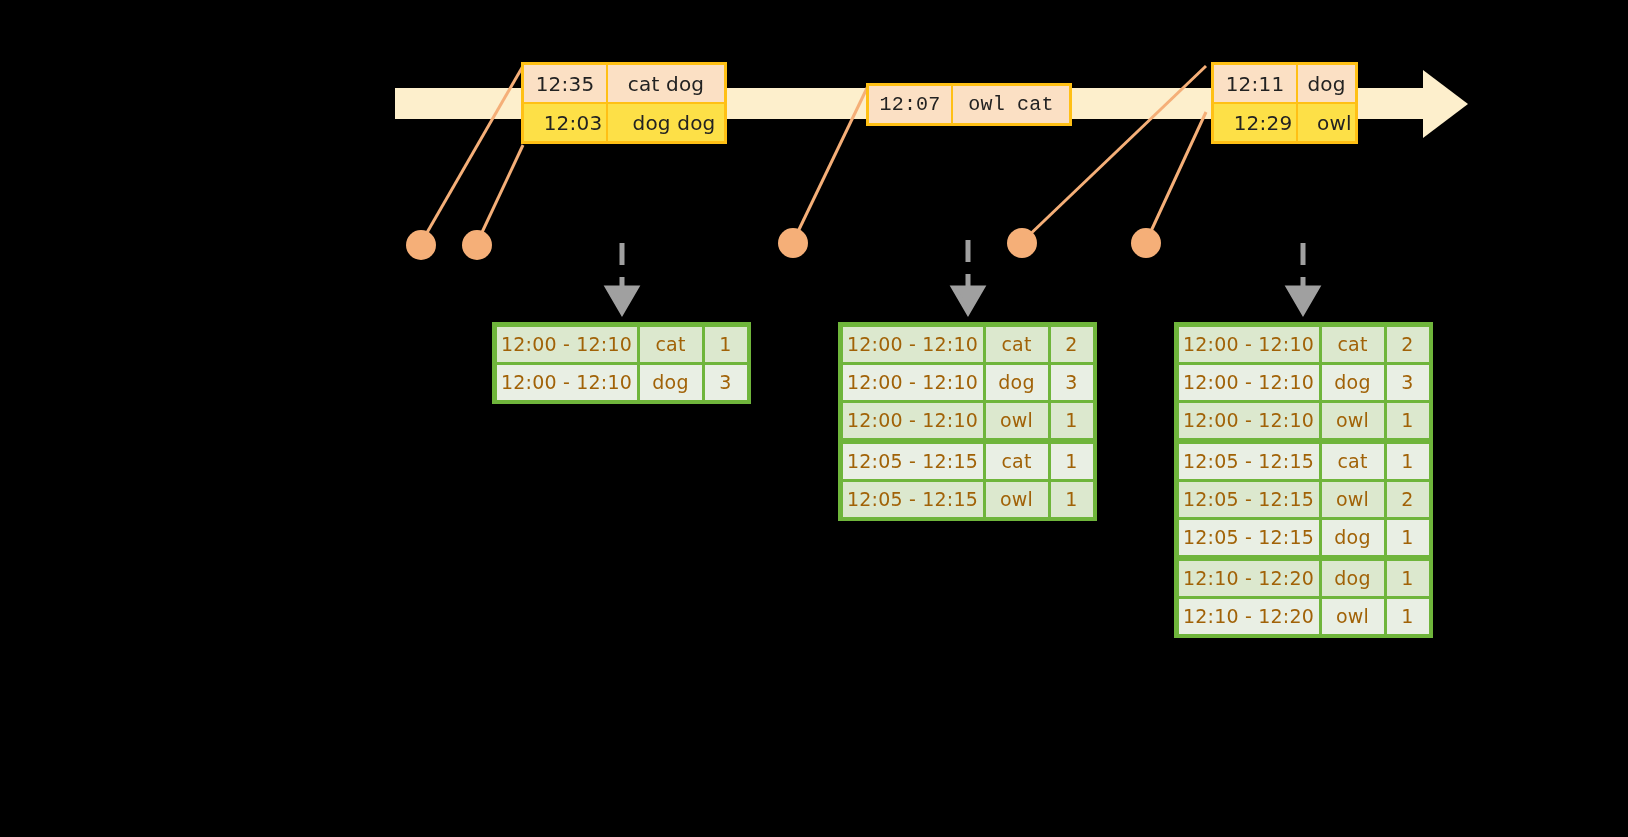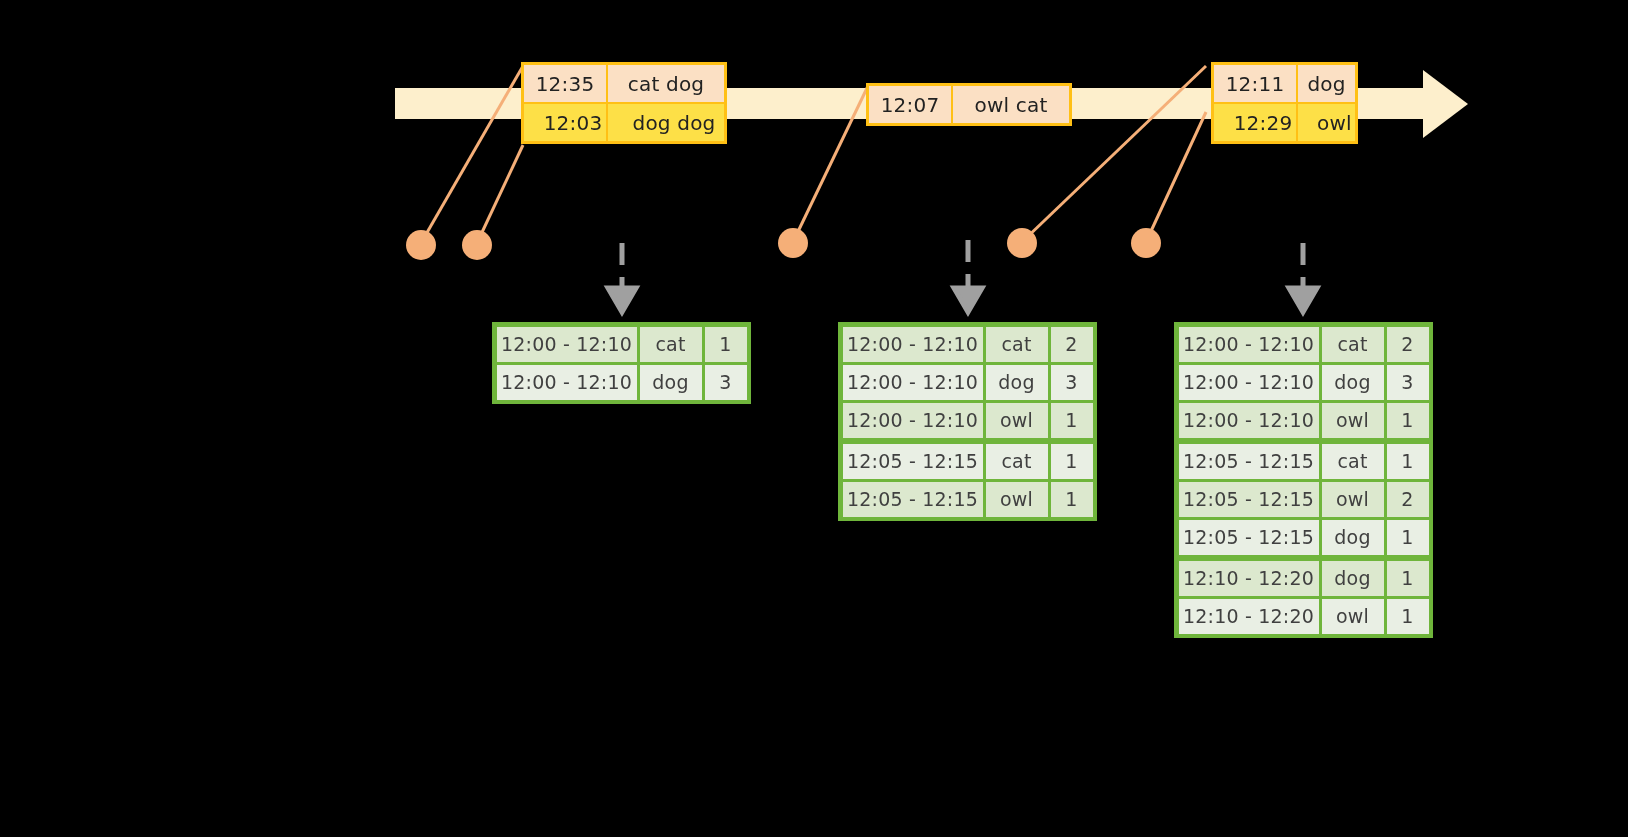--- a/index.html
+++ b/index.html
@@ -84,21 +84,21 @@
     display: flex;
     box-sizing: border-box;
   }
   .res-cell {
     box-sizing: border-box;
     display: flex;
     align-items: center;
     justify-content: center;
     height: 35px;
     font-size: 19px;
-    color: #404040;
+    color: #a16207;
     margin: 1.5px;
     letter-spacing: 0.2px;
   }
   .res-cell.win  { width: 0; flex: 1 1 auto; }
   .res-cell.key  { width: 62px; flex: 0 0 62px; }
   .res-cell.cnt  { width: 42px; flex: 0 0 42px; }
   .band-a { background: #DCE8CE; }
   .band-b { background: #E9EFE4; }
   .res-row.sep { border-top: 3px solid #6FB53B; }
 </style>
@@ -140,21 +140,21 @@
     <div class="evt-row">
       <div class="evt-cell time shade-a">12:35</div>
       <div class="evt-cell payload shade-a">cat dog</div>
     </div>
     <div class="evt-row">
       <div class="evt-cell time shade-b">12:03</div>
       <div class="evt-cell payload shade-b">dog dog</div>
     </div>
   </div>
 
-  <div class="evt-group" style="left:866px; top:83px; width:206px;">
+  <div class="evt-group" style="left:866px; top:83px; width:206px;font-family:Liberation Mono, monospace;">
     <div class="evt-row">
       <div class="evt-cell time shade-a">12:07</div>
       <div class="evt-cell payload shade-a">owl cat</div>
     </div>
   </div>
 
   <div class="evt-group" style="left:1211px; top:62px; width:147px;">
     <div class="evt-row">
       <div class="evt-cell time shade-a">12:11</div>
       <div class="evt-cell payload shade-a">dog</div>

